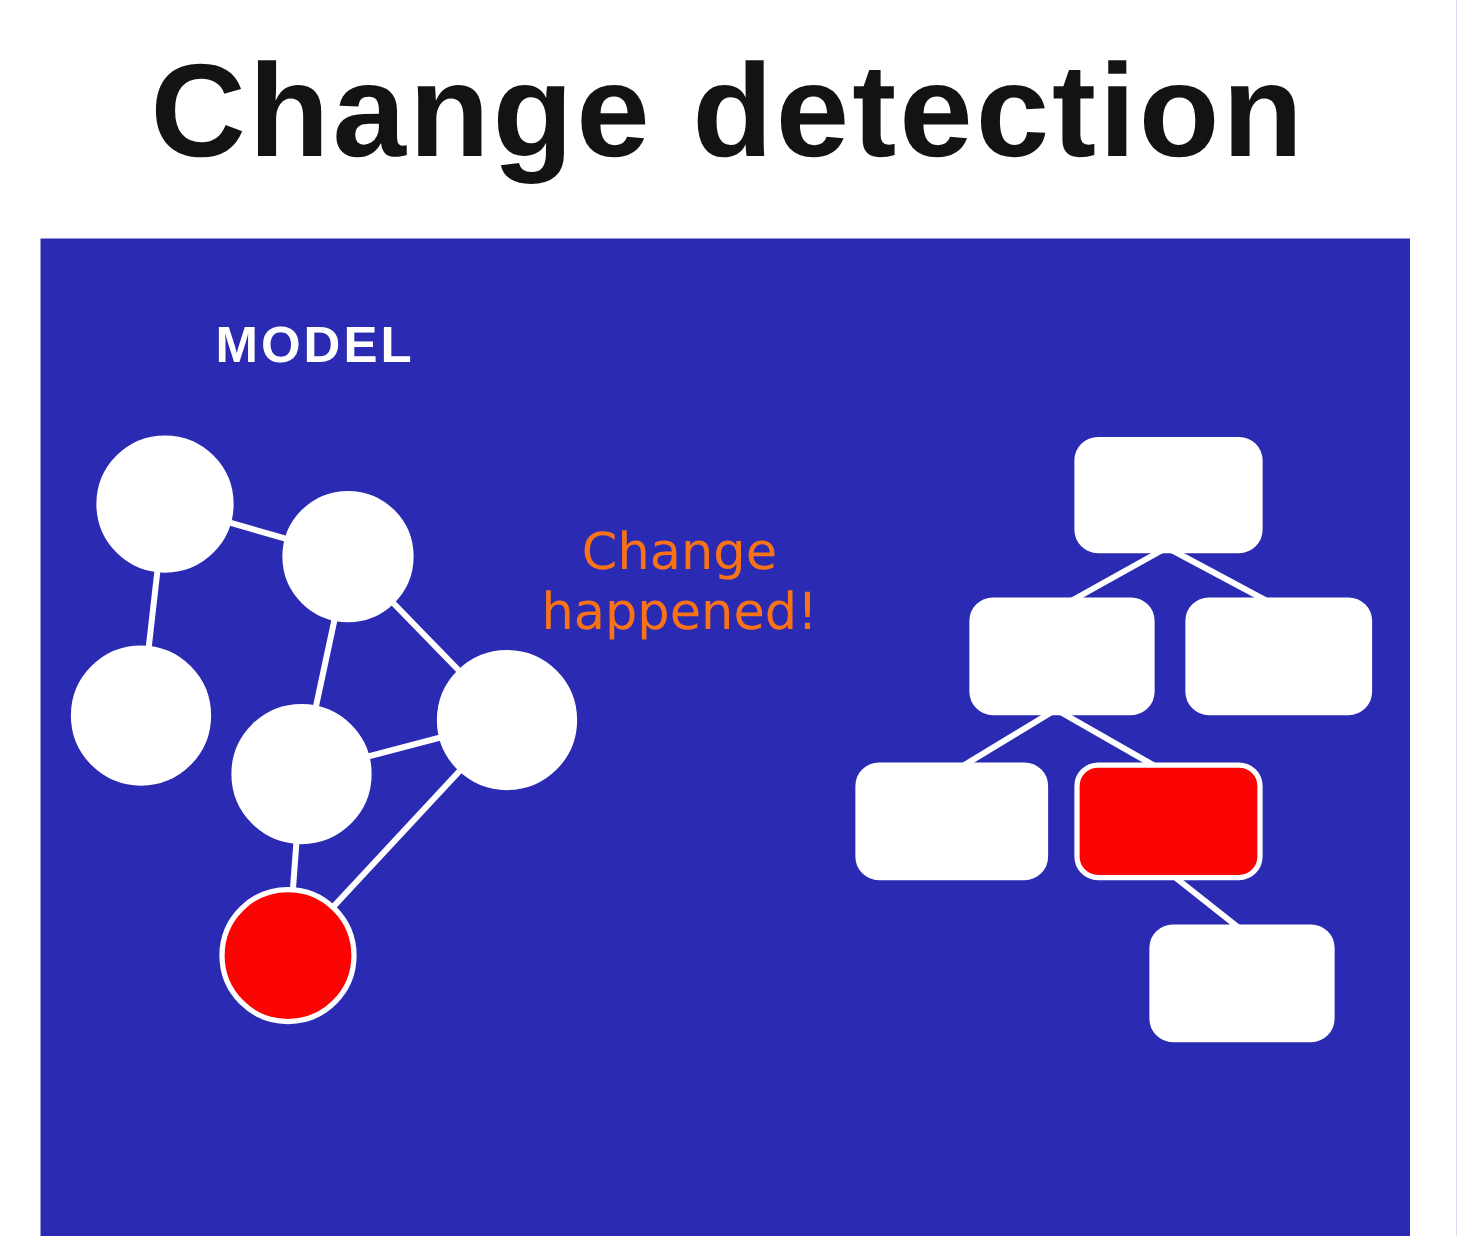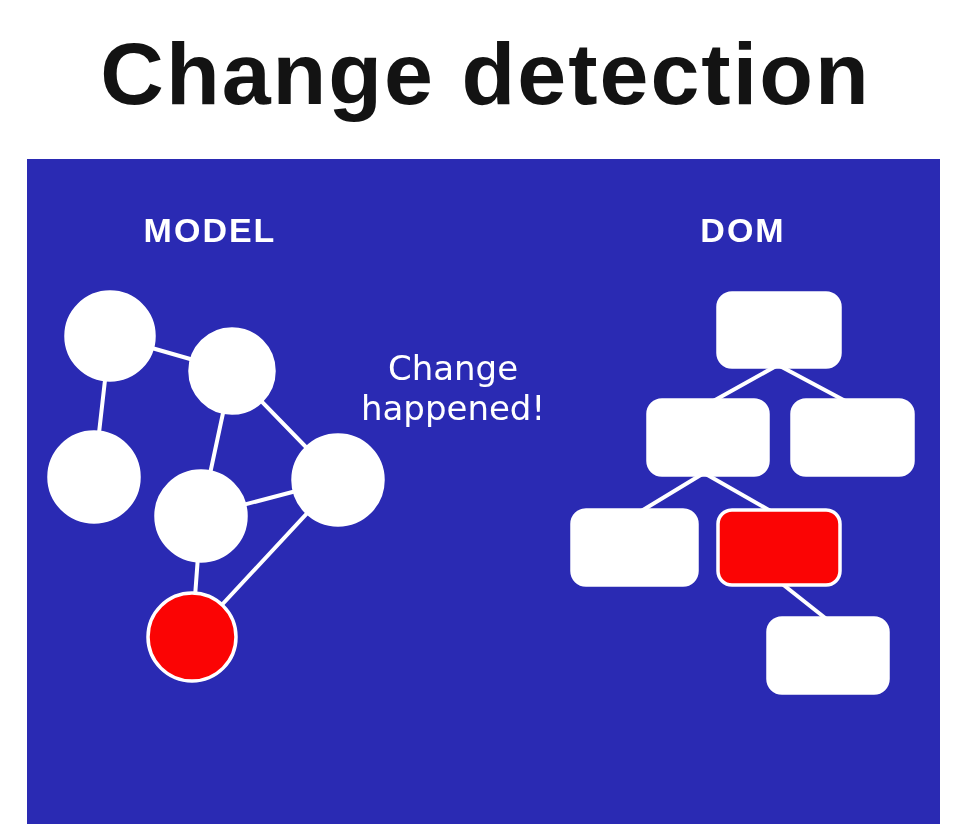--- a/index.html
+++ b/index.html
@@ -104,18 +104,17 @@
         <rect x="691" y="134" width="122" height="74" rx="14" ry="14" fill="#ffffff" stroke="#ffffff" stroke-width="3.5"></rect>
         <rect x="621" y="241" width="120" height="75" rx="14" ry="14" fill="#ffffff" stroke="#ffffff" stroke-width="3.5"></rect>
         <rect x="765" y="241" width="121" height="75" rx="14" ry="14" fill="#ffffff" stroke="#ffffff" stroke-width="3.5"></rect>
         <rect x="545" y="351" width="125" height="75" rx="14" ry="14" fill="#ffffff" stroke="#ffffff" stroke-width="3.5"></rect>
         <rect x="691" y="351" width="122" height="75" rx="14" ry="14" fill="#fb0404" stroke="#ffffff" stroke-width="3.5"></rect>
         <rect x="741" y="459" width="120" height="75" rx="14" ry="14" fill="#ffffff" stroke="#ffffff" stroke-width="3.5"></rect>
       </svg>
 
     <div class="panel-label model-label" style="color: rgb(255, 255, 255);">MODEL</div>
 
-    <div class="panel-label dom-label" style="color: rgb(255, 255, 255);">DOM</div>
 
-    <div class="change-message" style="color: #ffffff;">Change happened!</div>
+    <div class="change-message" style="color: #f97316;">Change happened!</div>
   </div>
 
 </div>
 
 </body></html>

